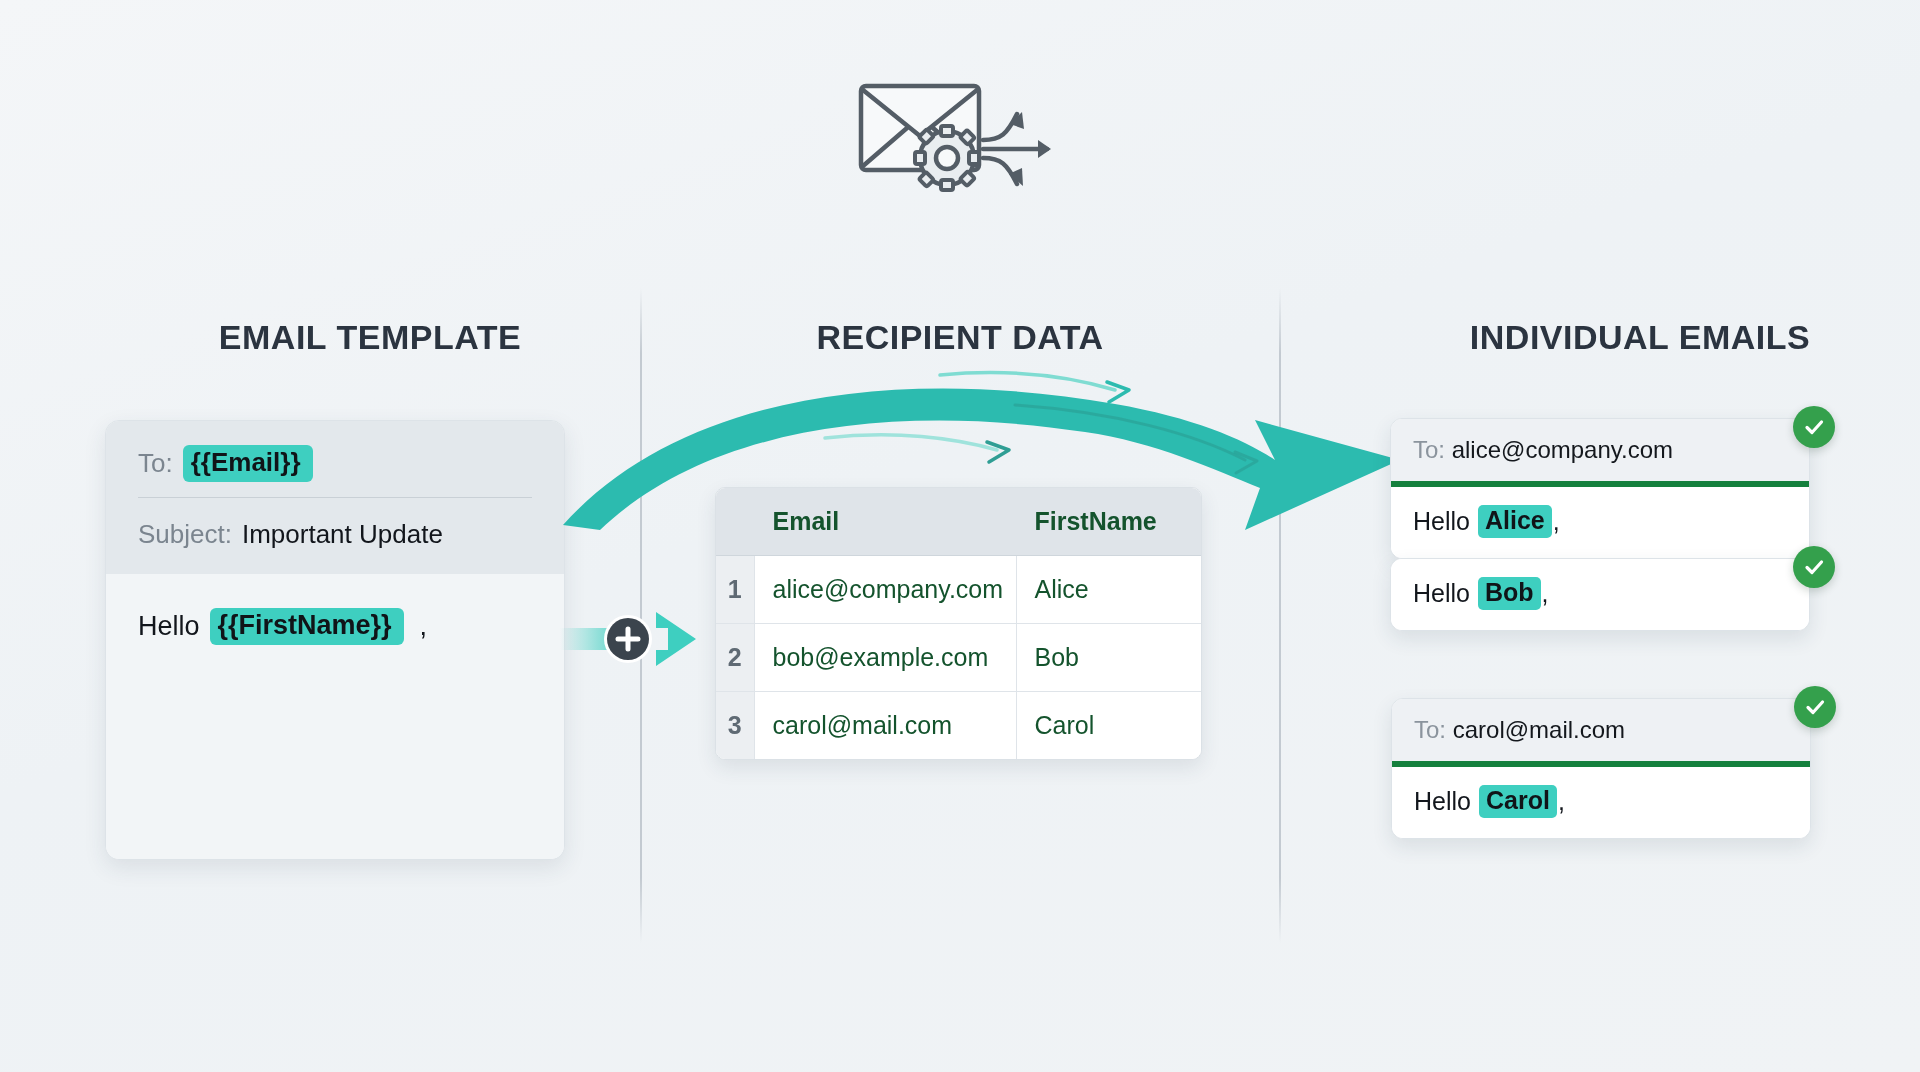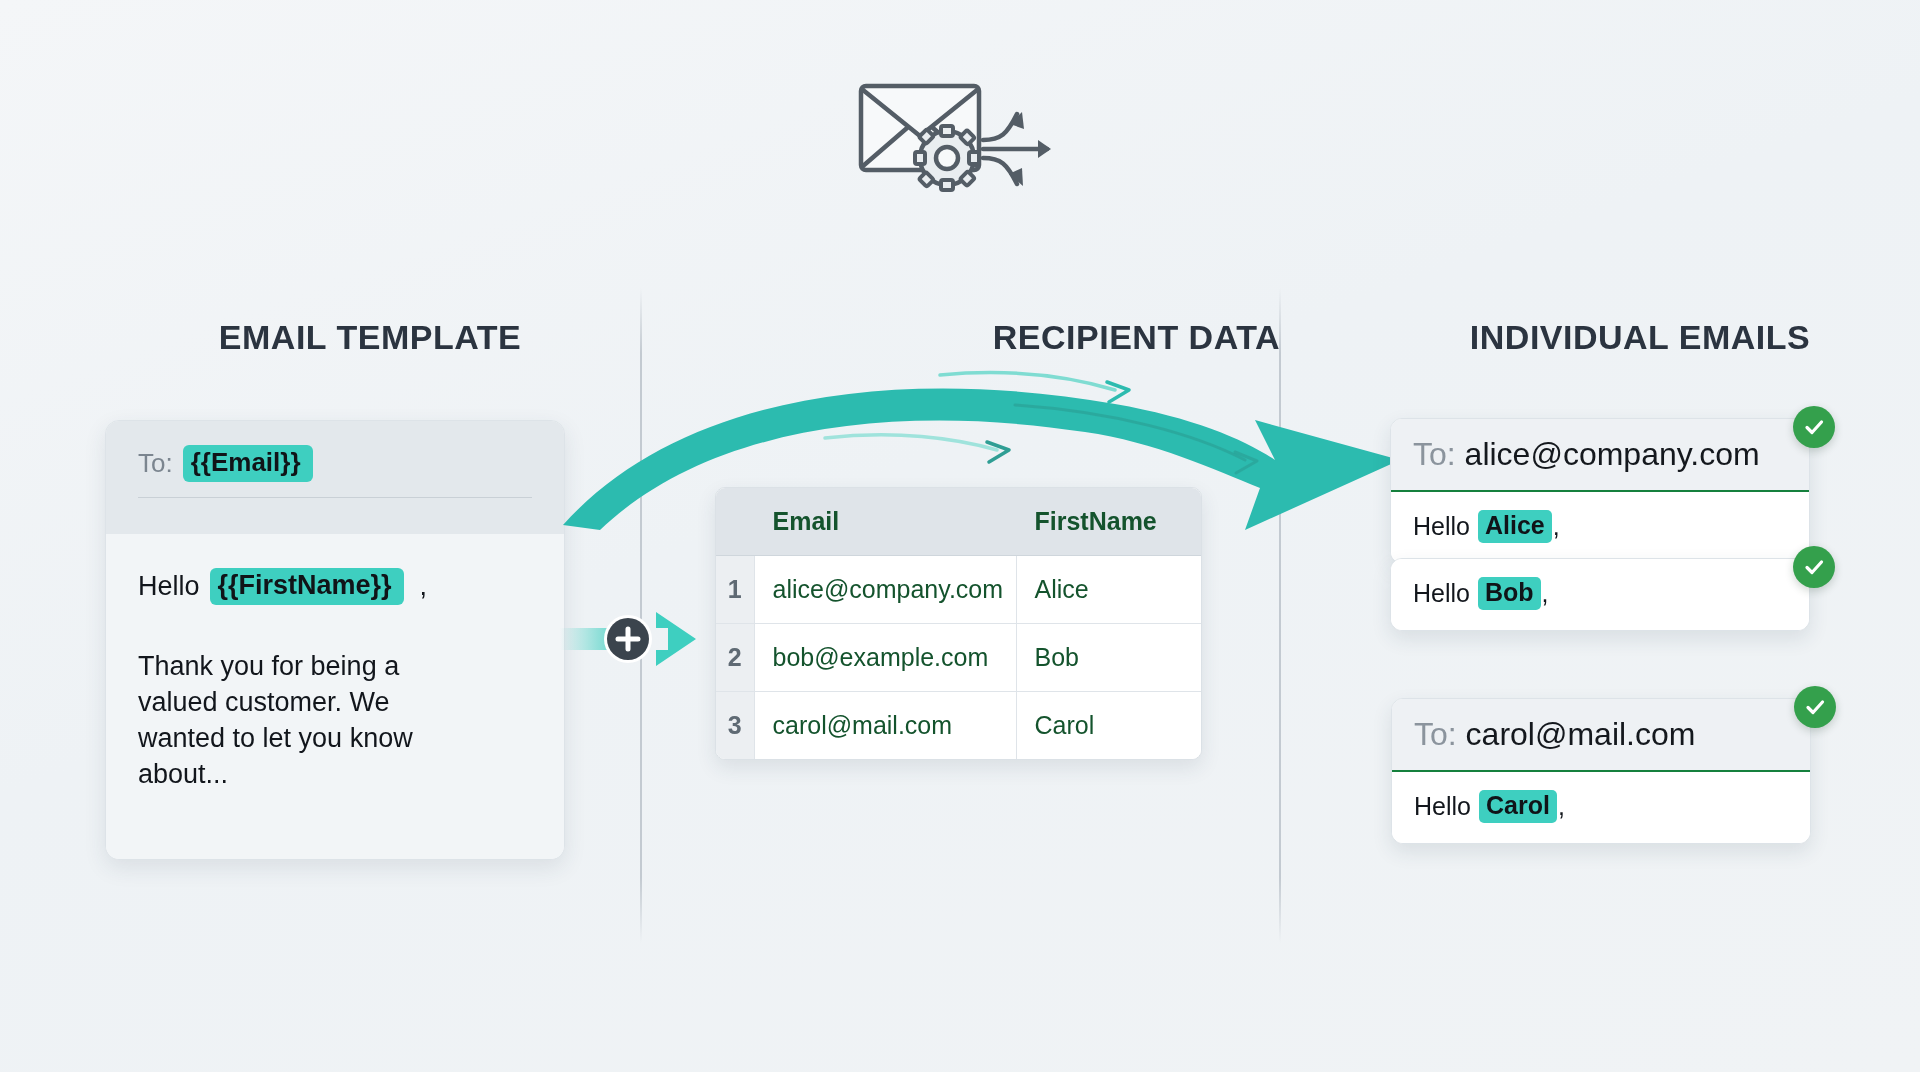--- a/index.html
+++ b/index.html
@@ -35,21 +35,21 @@
     position: absolute;
     top: 318px;
     font-size: 34px;
     font-weight: bold;
     letter-spacing: 0.5px;
     color: #2b3440;
     text-align: center;
     white-space: nowrap;
   }
   #title-template  { left: 0;    width: 712px; padding-left: 28px; }
-  #title-data      { left: 640px; width: 640px; text-align: right; }
+  #title-data      { left: 640px; width: 640px; }
   #title-emails    { left: 1280px; width: 720px; }
 
   
   #template-card {
     position: absolute;
     left: 105px; top: 420px;
     width: 460px; height: 440px;
     background: #f6f8f9;
     border-radius: 14px;
     border: 1px solid #dde3e8;
@@ -165,24 +165,24 @@
     border-radius: 12px;
     border: 1px solid #dde3e8;
     box-shadow: 0 8px 20px rgba(40,60,80,0.11);
     overflow: hidden;
   }
   #email-card-0 { left: 1390px; top: 418px; }
   #email-card-1 { left: 1390px; top: 558px; }
   #email-card-2 { left: 1391px; top: 698px; }
   .email-to {
     background: #eef1f4;
-    font-size: 32px;
+    font-size: 24px;
     color: #14181d;
     padding: 17px 22px;
-    border-bottom: 2px solid #15803d;
+    border-bottom: 6px solid #15803d;
     white-space: nowrap;
   }
   .email-to .lbl { color: #8b949d; }
   .email-body {
     background: #fff;
     font-size: 25px;
     color: #12161c;
     padding: 18px 22px 20px 22px;
     display: flex;
     align-items: center;
@@ -245,28 +245,31 @@
 <div class="section-title" id="title-data">RECIPIENT DATA</div>
 <div class="section-title" id="title-emails">INDIVIDUAL EMAILS</div>
 
 <div id="template-card">
   <div id="template-head">
     <div class="tmpl-row">
       <span class="tmpl-label">To:</span>
       <span class="merge-tag">{{Email}}</span>
     </div>
     <div class="hr-line"></div>
+    <div class="tmpl-row">
+      <span class="tmpl-label">Subject:</span>
+      <span>Important Update</span>
+    </div>
   </div>
   <div id="template-body">
     <div id="template-greeting">
       <span>Hello</span>
       <span class="merge-tag" style="margin:0 16px 0 10px;">{{FirstName}}</span>
       <span>,</span>
     </div>
-    <div id="template-paragraph">Thank you for being a valued customer. We wanted to let you know about...</div>
   </div>
 </div>
 
 <svg id="merge-connector" viewBox="0 0 150 95">
   <defs>
     <linearGradient id="fadeTeal" x1="0" y1="0" x2="1" y2="0">
       <stop offset="0%" stop-color="#3ecfc0" stop-opacity="0"></stop>
       <stop offset="100%" stop-color="#3ecfc0" stop-opacity="0.85"></stop>
     </linearGradient>
   </defs>

